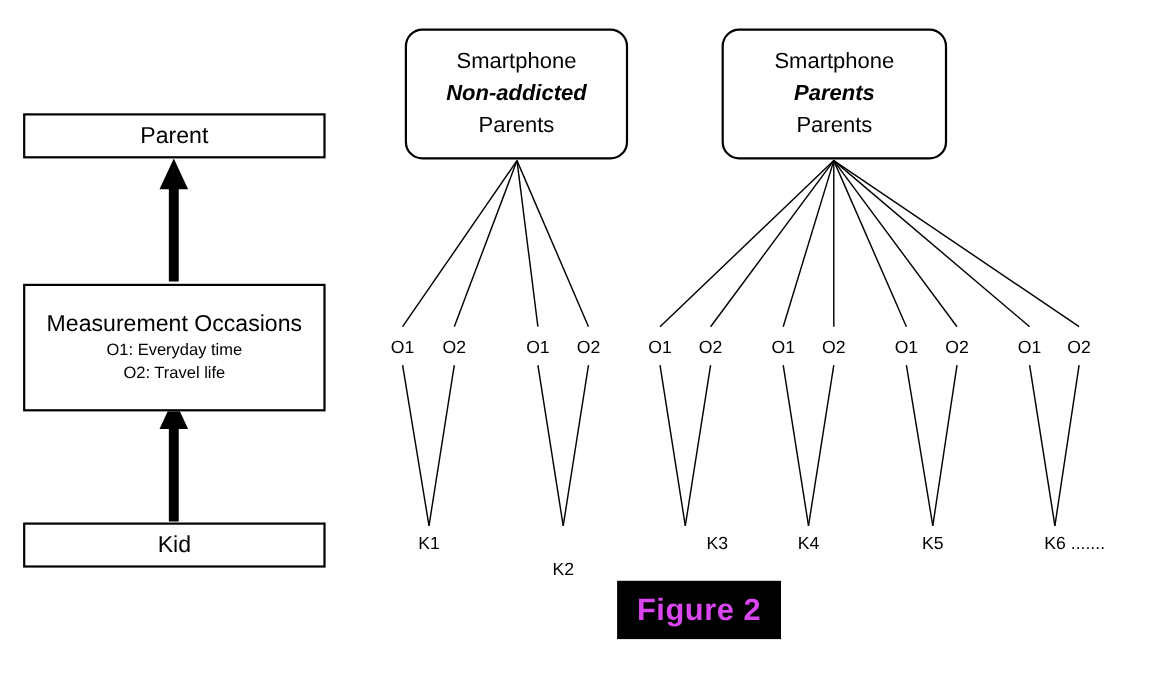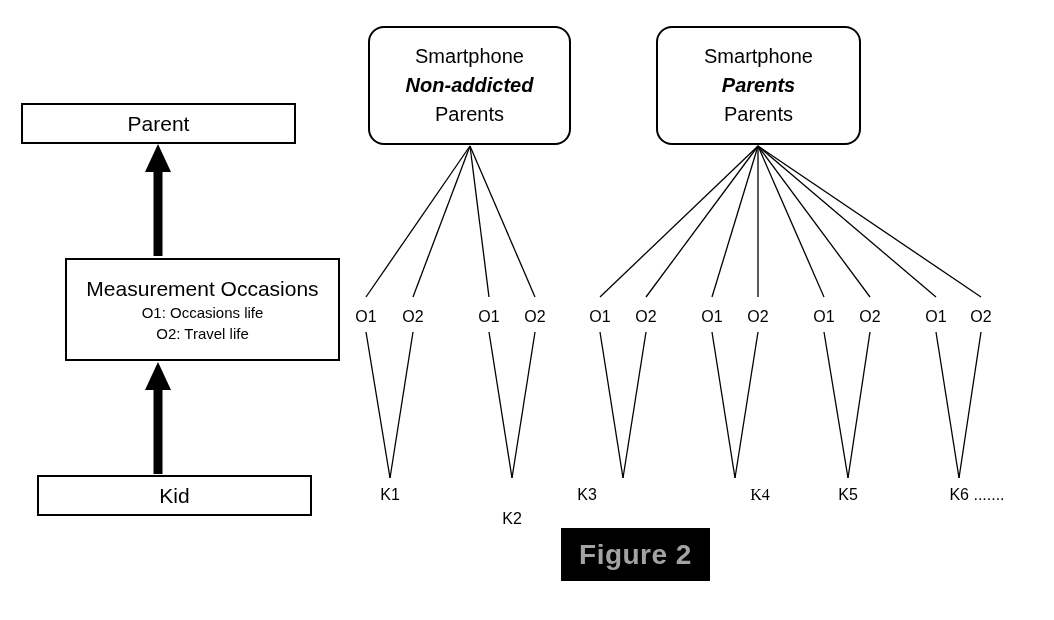--- a/index.html
+++ b/index.html
@@ -44,22 +44,22 @@
     color: #000000;
     white-space: nowrap;
   }
   .lbox-sub {
     font-size: 15px;
     line-height: 21px;
     color: #000000;
     white-space: nowrap;
   }
   #box-parent   { left: 21px;  top: 103px; width: 275px; height: 41px; }
-  #box-measure  { left: 21px;  top: 258px; width: 275px; height: 103px; margin-left: 44px; }
-  #box-kid      { left: 21px;  top: 475px; width: 275px; height: 41px; margin-left: 16px; }
+  #box-measure  { left: 21px;  top: 258px; width: 275px; height: 116px; }
+  #box-kid      { left: 21px;  top: 475px; width: 275px; height: 41px; }
 
   
   .gbox {
     position: absolute;
     box-sizing: border-box;
     border: 2px solid #000000;
     border-radius: 16px;
     background: #ffffff;
     display: flex;
     flex-direction: column;
@@ -88,21 +88,21 @@
   }
 
   
   #figure-caption {
     position: absolute;
     left: 561px;
     top: 528px;
     width: 149px;
     height: 53px;
     background: #000000;
-    color: #a3a3a3;
+    color: #d946ef;
     font-size: 28px;
     font-weight: bold;
     display: flex;
     align-items: center;
     justify-content: center;
     letter-spacing: 0.5px;
   }
 </style>
 </head>
 <body>
@@ -159,21 +159,21 @@
       <line x1="981" y1="332" x2="959" y2="478"></line>
     </g>
   </svg>
 
   <div class="lbox" id="box-parent">
     <div class="lbox-title">Parent</div>
   </div>
 
   <div class="lbox" id="box-measure">
     <div class="lbox-title">Measurement Occasions</div>
-    <div class="lbox-sub">O1: Occasions life</div>
+    <div class="lbox-sub">O1: Everyday time</div>
     <div class="lbox-sub">O2: Travel life</div>
   </div>
 
   <div class="lbox" id="box-kid">
     <div class="lbox-title">Kid</div>
   </div>
 
   <div class="gbox" id="group-nonaddicted">
     <div class="gline">Smartphone</div>
     <div class="gline bold">Non-addicted</div>
@@ -194,20 +194,20 @@
   <div class="node-label" style="left:646px; top:305px;">O2</div>
   <div class="node-label" style="left:712px; top:305px;">O1</div>
   <div class="node-label" style="left:758px; top:305px;">O2</div>
   <div class="node-label" style="left:824px; top:305px;">O1</div>
   <div class="node-label" style="left:870px; top:305px;">O2</div>
   <div class="node-label" style="left:936px; top:305px;">O1</div>
   <div class="node-label" style="left:981px; top:305px;">O2</div>
 
   <div class="node-label" style="left:390px; top:483px;">K1</div>
   <div class="node-label" style="left:512px; top:483px;margin-top:24px;">K2</div>
-  <div class="node-label" style="left:587px; top:483px;">K3</div>
-  <div class="node-label" style="left:760px; top:483px;font-family:Liberation Serif, serif;">K4</div>
+  <div class="node-label" style="left:652px; top:483px;">K3</div>
+  <div class="node-label" style="left:735px; top:483px;">K4</div>
   <div class="node-label" style="left:848px; top:483px;">K5</div>
   <div class="node-label" style="left:977px; top:483px;">K6 .......</div>
 
   <div id="figure-caption">Figure 2</div>
 
 </div>
 
 </body></html>

